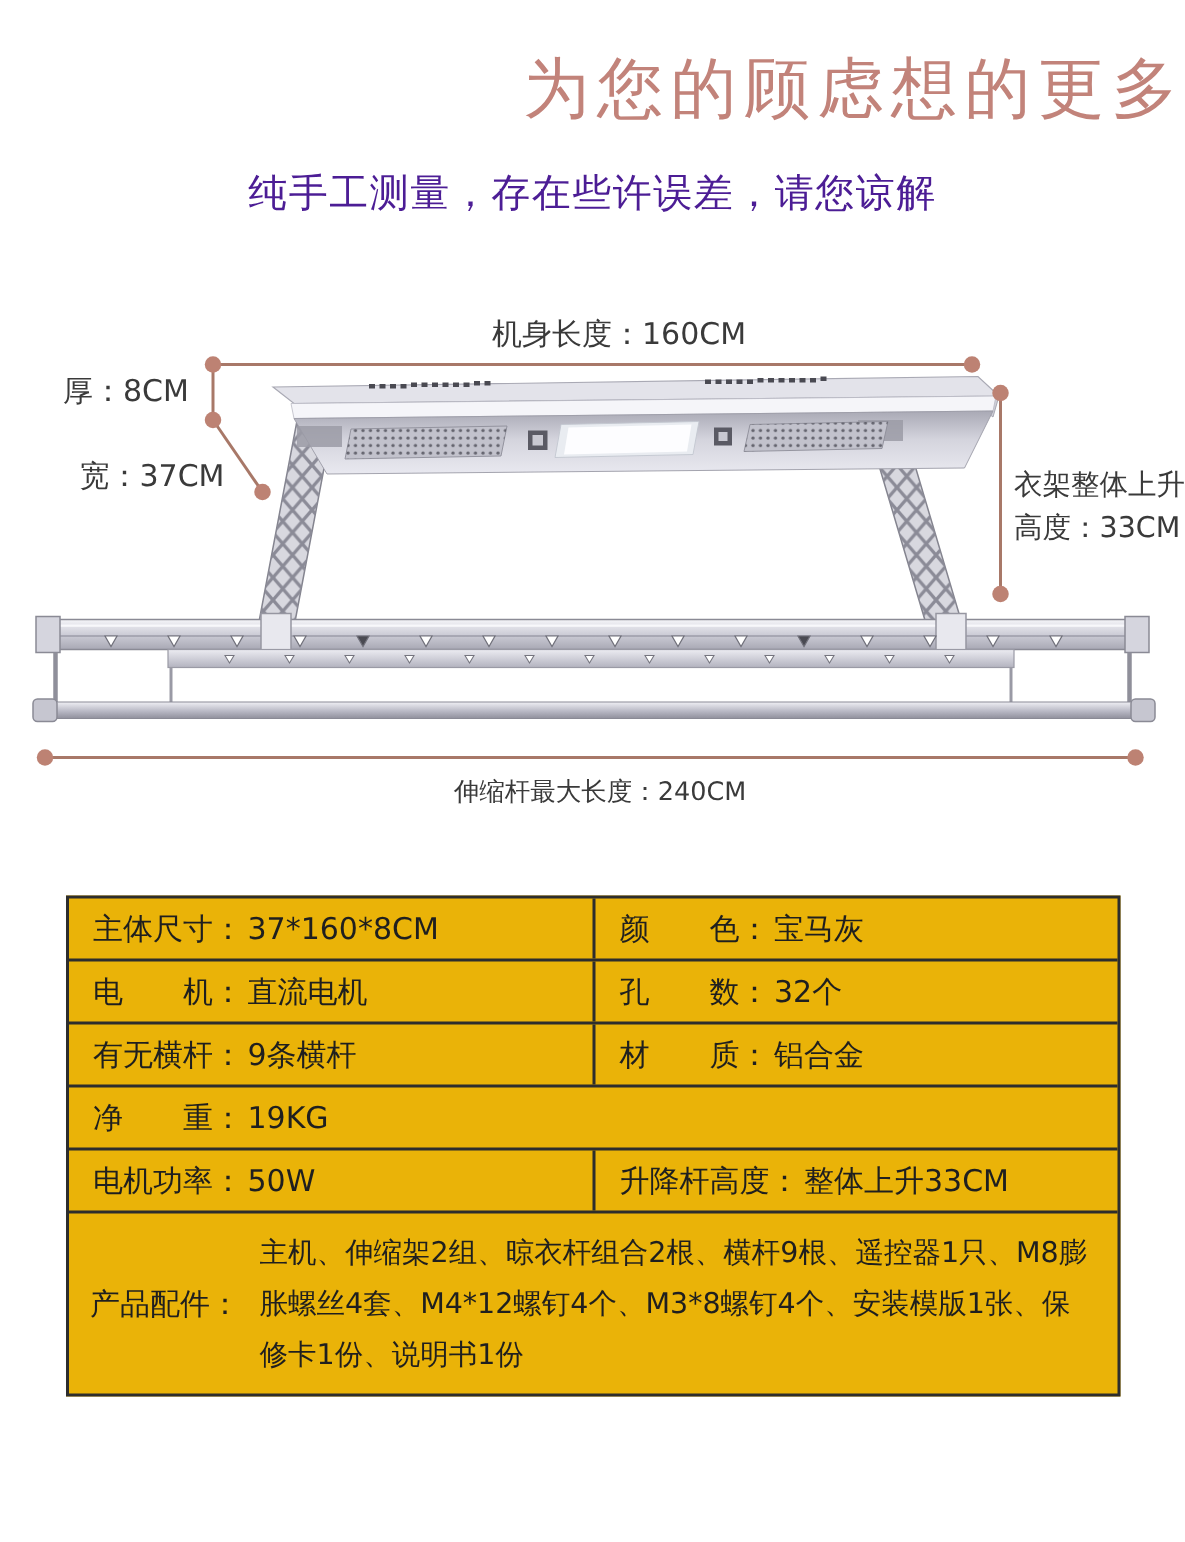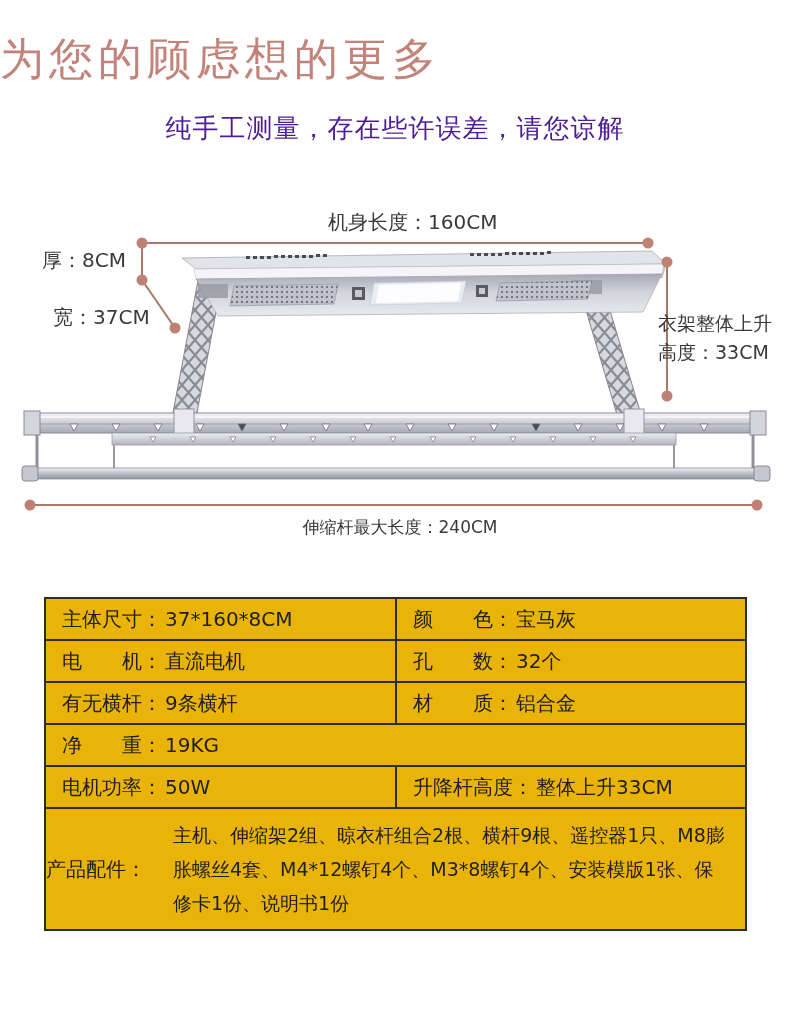--- a/index.html
+++ b/index.html
@@ -5,49 +5,49 @@
   html,body{margin:0;padding:0;}
   body{
     width:790px;height:1028px;position:relative;overflow:hidden;
     background:#ffffff;
     font-family:"DejaVu Sans","Liberation Sans",sans-serif;
     color:#333;
   }
   .abs{position:absolute;white-space:nowrap;}
   
   .title{
-    top:30px;left:0;width:790px;text-align:left;
+    top:30px;left:0;width:790px;text-align:right;
     font-size:44px;font-weight:400;letter-spacing:5px;color:#c2837a;
   }
   .subtitle{
     top:111px;left:0;width:790px;text-align:center;
     font-size:26px;font-weight:400;letter-spacing:1px;color:#4c1d95;
   }
   
   .dim-label{font-size:20px;color:#3a3a3a;}
   .lbl-body-length{top:209px;left:328px;}
   .lbl-thickness{top:247px;left:42px;}
   .lbl-width{top:304px;left:53px;}
-  .lbl-rise{top:309px;left:658px;font-size:19px;line-height:29px;}
+  .lbl-rise{top:309px;left:676px;font-size:19px;line-height:29px;}
   .lbl-rod{top:516px;left:250px;width:300px;text-align:center;font-size:17px;}
   .diagram-svg{position:absolute;top:190px;left:0;width:790px;height:380px;}
   
   .spec-table{
     position:absolute;top:597px;left:44px;width:703px;
     border:2px solid #2d2d2d;background:#eab308;
     box-sizing:border-box;color:#1f1f1f;
   }
   .spec-row{display:grid;grid-template-columns:351px 1fr;border-bottom:2px solid #2d2d2d;}
   .cell{height:40px;display:flex;align-items:center;padding-left:16px;font-size:20px;}
   .cell.left{border-right:2px solid #2d2d2d;}
   .cell .lbl{margin-right:3px;}
   .acc-row{display:flex;min-height:103px;}
   .acc-label{
     width:127px;flex:0 0 127px;display:flex;align-items:center;
-    font-size:20px;box-sizing:border-box;
+    padding-left:14px;font-size:20px;box-sizing:border-box;
   }
   .acc-value{
     flex:1;padding:9px 14px 9px 0;font-size:19px;line-height:34px;
     white-space:normal;display:flex;align-items:center;
   }
 </style>
 </head>
 <body>
 
 <div class="abs title">为您的顾虑想的更多</div>

